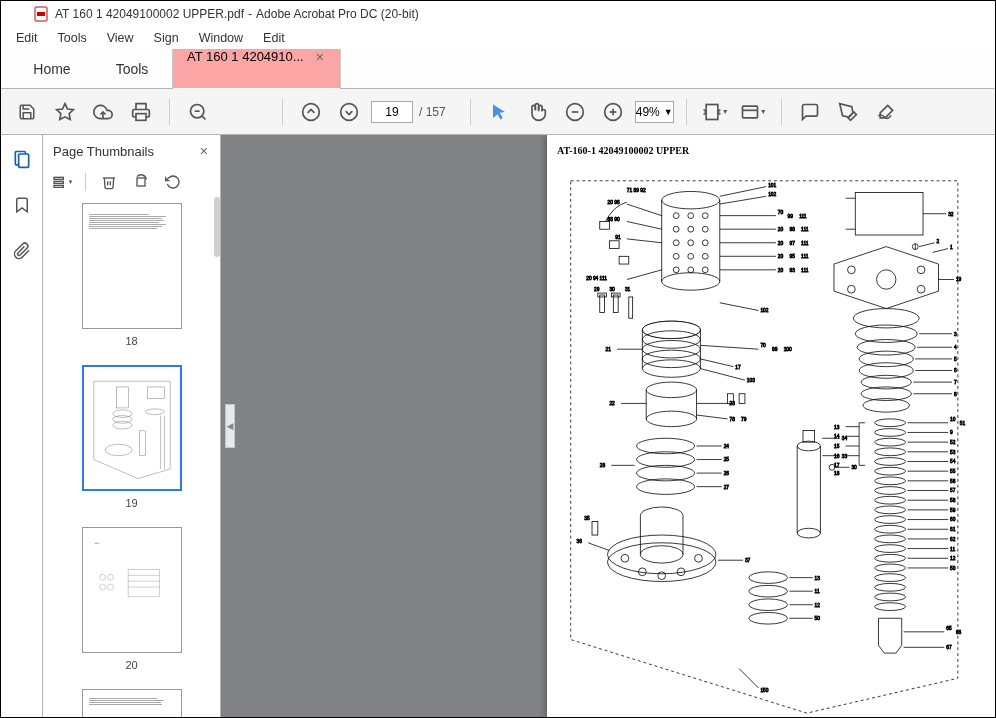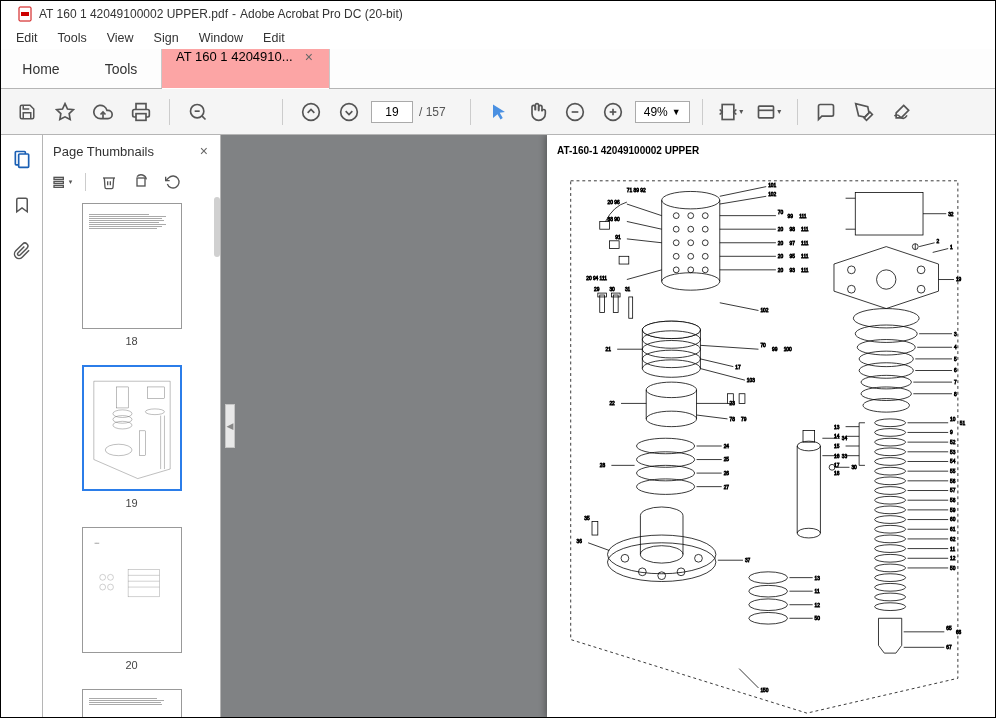--- a/index.html
+++ b/index.html
@@ -1,42 +1,42 @@
 <!DOCTYPE html>
 <html><head>
 <meta charset="utf-8">
 <style>
 * { margin: 0; padding: 0; box-sizing: border-box; font-family: "Segoe UI", Arial, sans-serif; }
 body { width: 996px; height: 718px; background: #fff; overflow: hidden; border: 1px solid #000; }
 
 
-.titlebar { height: 26px; display: flex; align-items: center; padding: 0 16px; font-size: 12px; color: #333; }
+.titlebar { height: 26px; display: flex; align-items: center; padding: 0 8px; font-size: 12px; color: #333; margin-left: 24px; }
 .titlebar .pdf-icon { width: 16px; height: 16px; margin-right: 6px; display: flex; align-items: center; justify-content: center; }
 .titlebar .pdf-icon svg { width: 16px; height: 16px; }
 
 
 .menubar { height: 22px; display: flex; align-items: center; padding: 0 6px; font-size: 12.5px; color: #333; gap: 2px; }
 .menubar .menu-item { padding: 2px 9px; cursor: pointer; }
 
 
 .tabsbar { height: 40px; display: flex; align-items: stretch; border-bottom: 1px solid #b5b5b5; background: #fdfdfd; }
 .tabsbar .nav-tab { width: 80px; display: flex; align-items: center; justify-content: center; font-size: 14px; color: #333; cursor: pointer; }
-.tabsbar .nav-tab.home { width: 80px; }
+.tabsbar .nav-tab.home { width: 80px; margin-left: 11px; }
 .tabsbar .doc-tab { display: flex; align-items: flex-start; padding: 0 14px; font-size: 13px; border-left: 1px solid #c9c9c9; border-right: 1px solid #c9c9c9; background: #fca5a5; gap: 10px; position: relative; }
 .tabsbar .doc-tab::after { content: ""; position: absolute; left: 0; right: 0; bottom: -1px; height: 1px; background: #fff; }
 .close-x { font-size: 14px; color: #666; cursor: pointer; padding: 0 2px; }
 
 
 .toolbar { height: 46px; display: flex; align-items: center; padding: 0 10px; border-bottom: 1px solid #b5b5b5; background: #f5f5f5; gap: 6px; }
 .tb-btn { width: 32px; height: 32px; display: flex; align-items: center; justify-content: center; cursor: pointer; border-radius: 2px; color: #555; }
 .tb-sep { width: 1px; height: 26px; background: #ccc; margin: 0 6px; }
 .tb-gap { width: 50px; }
 .page-input { width: 42px; height: 22px; text-align: center; border: 1px solid #aaa; font-size: 12px; background: #fff; }
 .page-total { font-size: 12px; color: #555; margin-left: 0; }
-.zoom-select { height: 22px; font-size: 12px; border: 1px solid #aaa; padding: 0 8px; display: flex; align-items: center; gap: 4px; background: #fff; }
+.zoom-select { height: 22px; font-size: 12px; border: 1px solid #aaa; padding: 0 0; display: flex; align-items: center; gap: 4px; background: #fff; }
 .arrow-active { color: #4a90e2; }
 
 
 .main { display: flex; height: calc(718px - 26px - 22px - 40px - 46px - 2px); position: relative; }
 
 
 .leftrail { width: 42px; border-right: 1px solid #b5b5b5; display: flex; flex-direction: column; align-items: center; padding-top: 12px; gap: 22px; background: #fff; }
 .leftrail .rail-btn { width: 24px; height: 24px; display: flex; align-items: center; justify-content: center; cursor: pointer; color: #555; }
 .leftrail .rail-btn.active { color: #1a5fb4; }
 
@@ -55,21 +55,21 @@
 .thumb-lines .ln { height: 1px; background: #aaa; }
 .thumb-diagram { position: absolute; inset: 6px; }
 
 
 .collapse-handle { position: absolute; left: 224px; top: 50%; transform: translateY(-50%); width: 10px; height: 44px; background: #e8e8e8; border: 1px solid #c5c5c5; display: flex; align-items: center; justify-content: center; color: #888; font-size: 9px; cursor: pointer; z-index: 5; }
 
 
 .doc-viewport { flex: 1; background: #808284; display: flex; justify-content: flex-end; overflow: hidden; position: relative; }
 .page { width: 448px; height: 100%; background: #fff; position: relative; box-shadow: -2px 0 6px rgba(0,0,0,.3); }
 .page-inner { position: absolute; left: 10px; right: 6px; top: 10px; bottom: 0; }
-.doc-title { font-size: 10px; font-weight: 700; line-height: 1.2; color: #000; font-family: Liberation Sans, sans-serif; }
+.doc-title { font-size: 10px; font-weight: 700; line-height: 1.2; color: #000; font-family: Liberation Serif, serif; }
 .tech-diagram { position: absolute; left: 0; right: 0; top: 30px; bottom: 0; }
 .tech-diagram svg { width: 100%; height: 100%; }
 
 
 .thumb-scroll { position: absolute; right: 0; top: 62px; width: 6px; height: 60px; background: #d0d0d0; border-radius: 3px; }
 
 </style>
 </head>
 <body>
 

